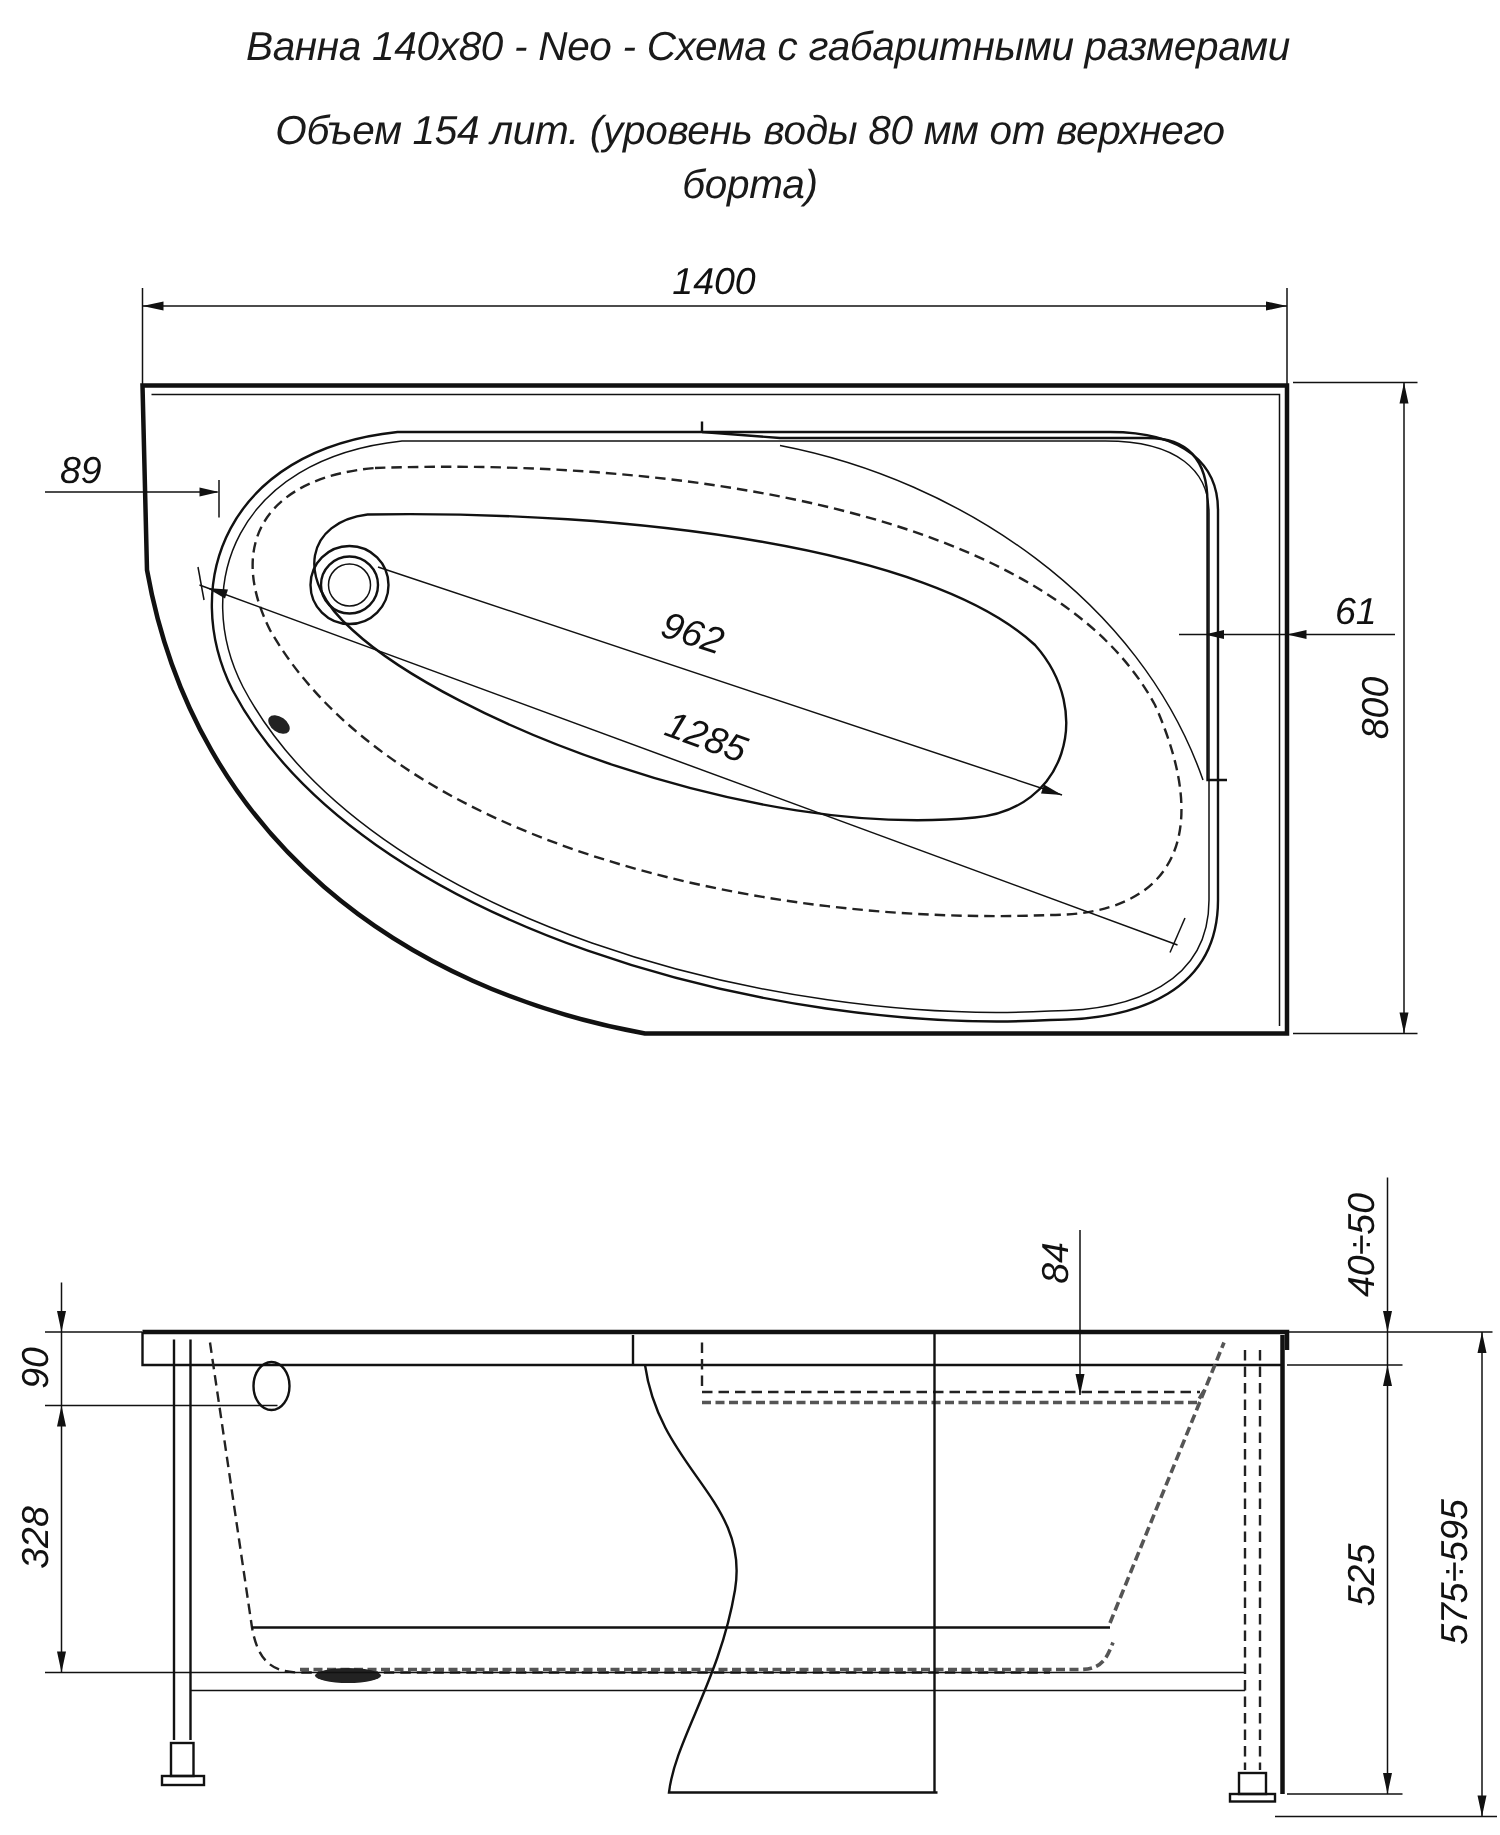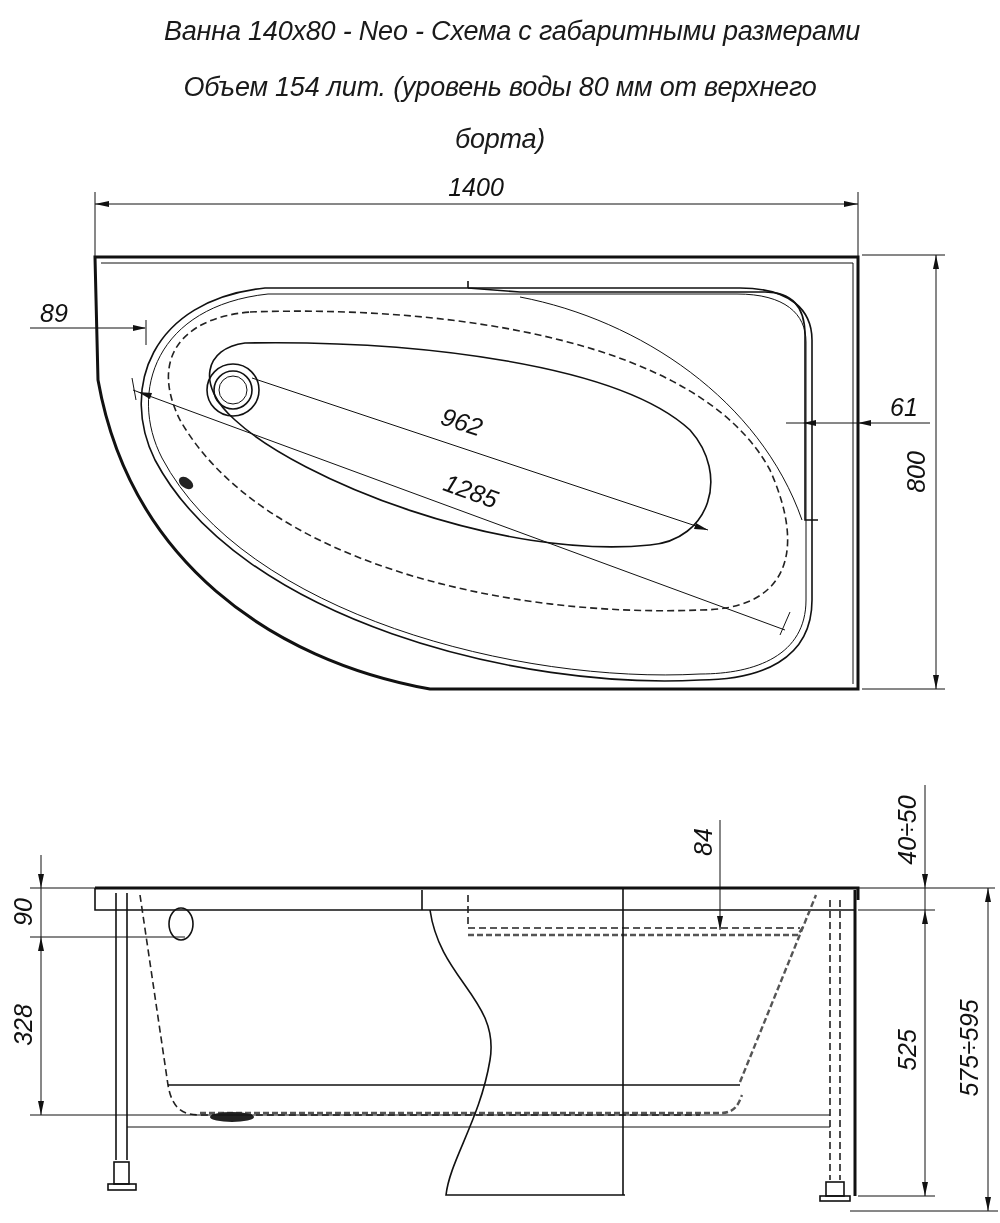--- a/index.html
+++ b/index.html
@@ -2,21 +2,21 @@
 <html><head>
 <meta charset="utf-8">
 <style>
   html, body { margin: 0; padding: 0; background: #ffffff; }
   body { width: 1000px; height: 1223px; position: relative; overflow: hidden;
          font-family: "Liberation Sans", sans-serif; color: #111; }
   .title { position: absolute; left: 0; width: 1000px; text-align: center;
            font-style: italic; font-size: 27px; color: #1a1a1a; letter-spacing: -0.2px; }
   .t1 { top: 16px; padding-left: 12px; }
   .t2 { top: 72px; }
-  .t3 { top: 124px; }
+  .t3 { top: 108px; }
   svg { position: absolute; left: 0; top: 0; }
   .dim { font-family: "Liberation Sans", sans-serif; font-style: italic; font-size: 25px; fill: #111; }
   .ln { stroke: #111; fill: none; stroke-width: 1.6; }
   .thick { stroke: #111; fill: none; stroke-width: 3; }
   .thin { stroke: #111; fill: none; stroke-width: 1; }
   .dash { stroke: #222; fill: none; stroke-width: 1.6; stroke-dasharray: 7 4; }
   .dashg { stroke: #555; fill: none; stroke-width: 2.4; stroke-dasharray: 6 3; }
 </style>
 </head>
 <body>

